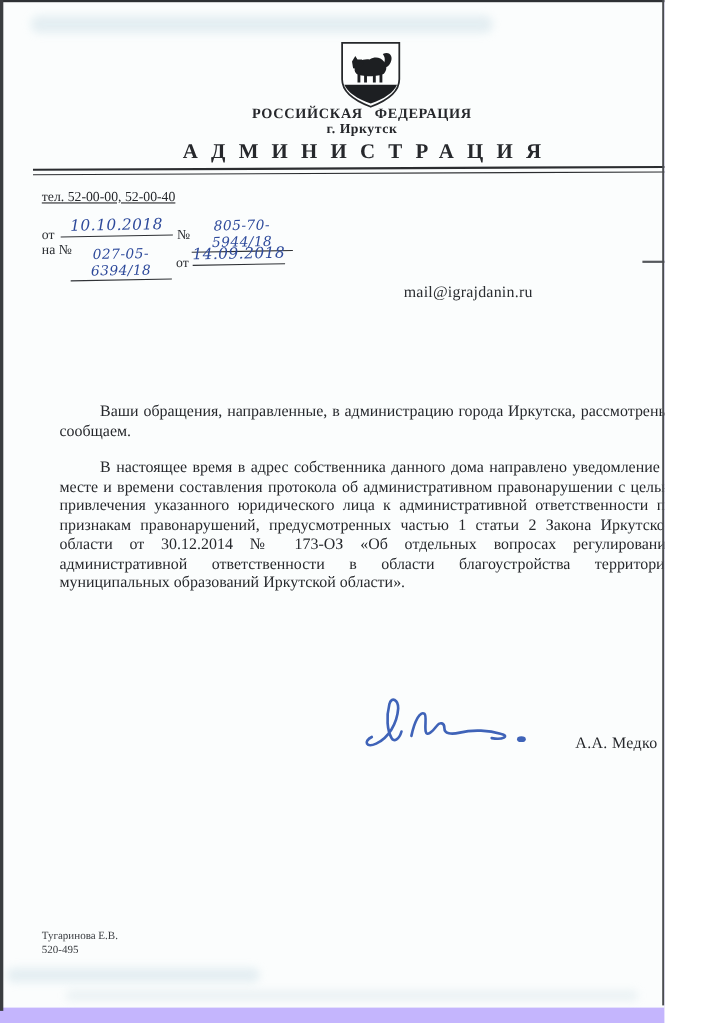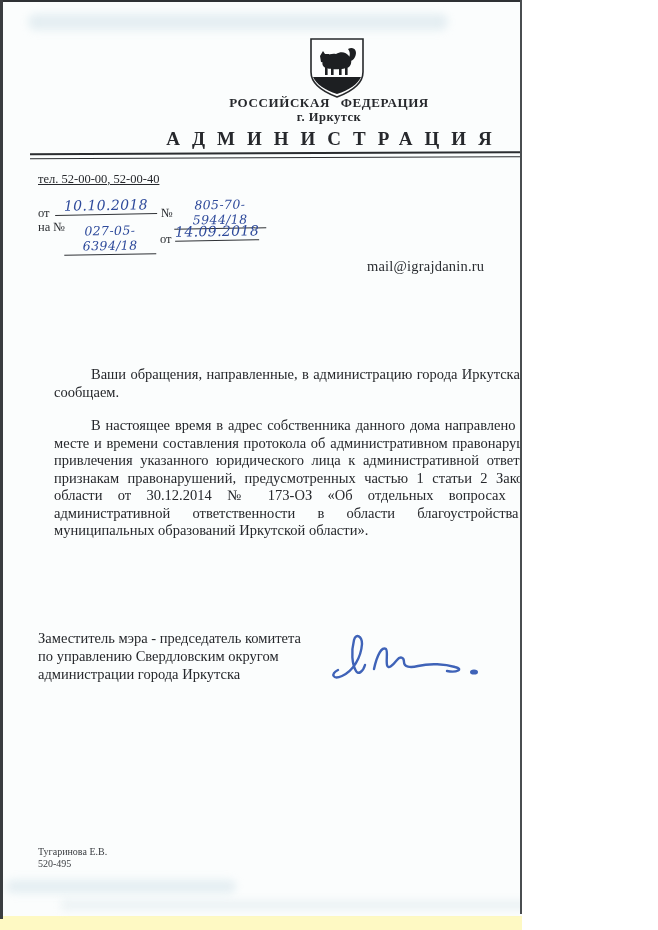--- a/index.html
+++ b/index.html
@@ -1,18 +1,18 @@
 <!DOCTYPE html>
 <html lang="ru"><head>
 <meta charset="utf-8">
 <style>
   html,body{margin:0;padding:0;background:#ffffff;}
   .page{
-    position:relative;width:522px;height:930px;overflow:hidden;
-    background:#fef9c3;font-family:"Liberation Serif",serif;color:#26282c;
+    position:relative;width:604px;height:930px;overflow:hidden;
+    background:#c4b5fd;font-family:"Liberation Serif",serif;color:#26282c;
   }
   .scan{
     position:absolute;left:0;top:0;width:658px;height:916px;
     background:#fbfdfd;
   }
   
   .edge-top{position:absolute;left:0;top:0;width:658px;height:2px;background:#2e3134;}
   .edge-left{position:absolute;left:0;top:0;width:3px;height:919px;background:#3a3d40;}
   .edge-right{position:absolute;right:0;top:0;width:2px;height:914px;background:#4a4d50;}
   .shadow-right{position:absolute;left:639px;top:55px;width:3px;height:620px;background:rgba(170,180,186,.45);filter:blur(1.5px);}
@@ -108,25 +108,20 @@
   <span class="ref-field" style="left:175px;top:223px;width:84px;">14.09.2018</span>
 
   <div class="corner-mark"></div>
   <div class="email">mail@igrajdanin.ru</div>
 
   <div class="body-text">
     <p>Ваши обращения, направленные, в администрацию  города Иркутска, рассмотрены, сообщаем.</p>
     <p>В настоящее время в адрес собственника данного дома направлено уведомление о месте и времени составления протокола об административном правонарушении с целью привлечения указанного юридического лица к административной ответственности по признакам правонарушений, предусмотренных частью 1 статьи 2 Закона Иркутской области от 30.12.2014 № 173-ОЗ «Об отдельных вопросах регулирования административной ответственности в области благоустройства территорий муниципальных образований Иркутской области».</p>
   </div>
 
-  <div class="position">
-    <div>Заместитель мэра - председатель комитета</div>
-    <div>по управлению Свердловским округом</div>
-    <div>администрации города Иркутска</div>
-  </div>
 
   <svg class="sig-svg" viewBox="0 0 180 72" xmlns="http://www.w3.org/2000/svg">
     <g fill="none" stroke="#3f63b8" stroke-width="2.4" stroke-linecap="round">
       <path d="M10,54 C2,58 5,64 14,60 C25,55 33,42 34,28 C34,20 28,17 26,24 C23,36 24,48 28,55 C30,59 35,56 37,49"></path>
       <path d="M46,53 C49,39 54,30 58,33 C60,35 58,44 59,49 C60,54 65,49 69,44 C72,40 76,41 76,46 C76,51 82,52 90,50 C102,47 117,48 127,51 C136,53 129,57 119,55"></path>
       <ellipse cx="146" cy="56" rx="4" ry="2.6" fill="#3f63b8" stroke="none"></ellipse>
     </g>
   </svg>
 
   <div class="signer">А.А. Медко</div>

